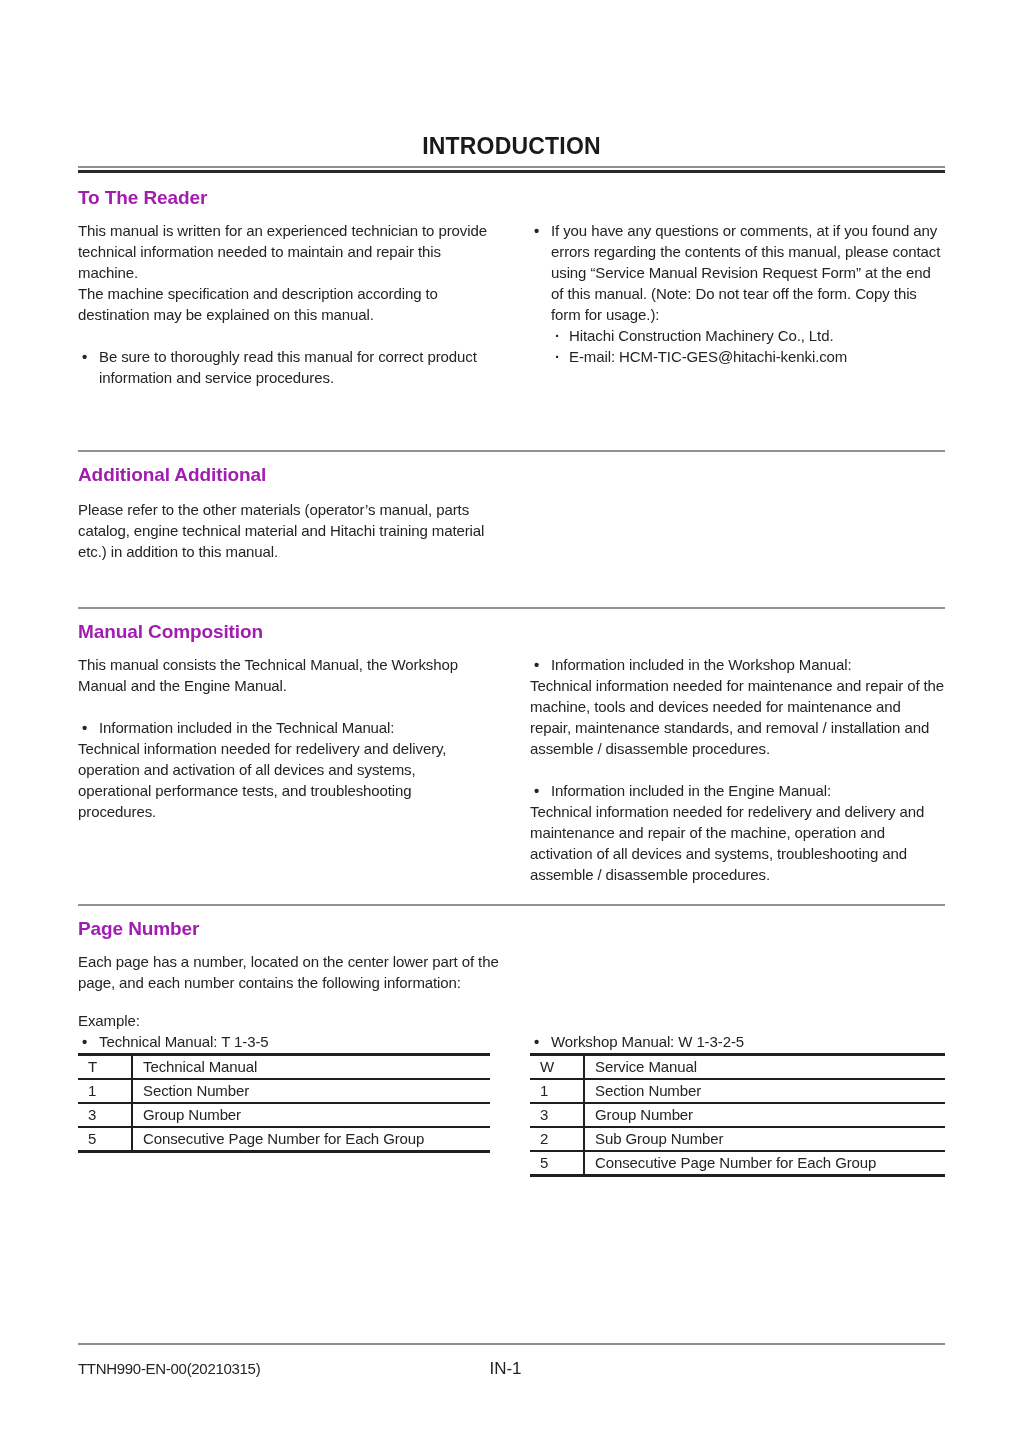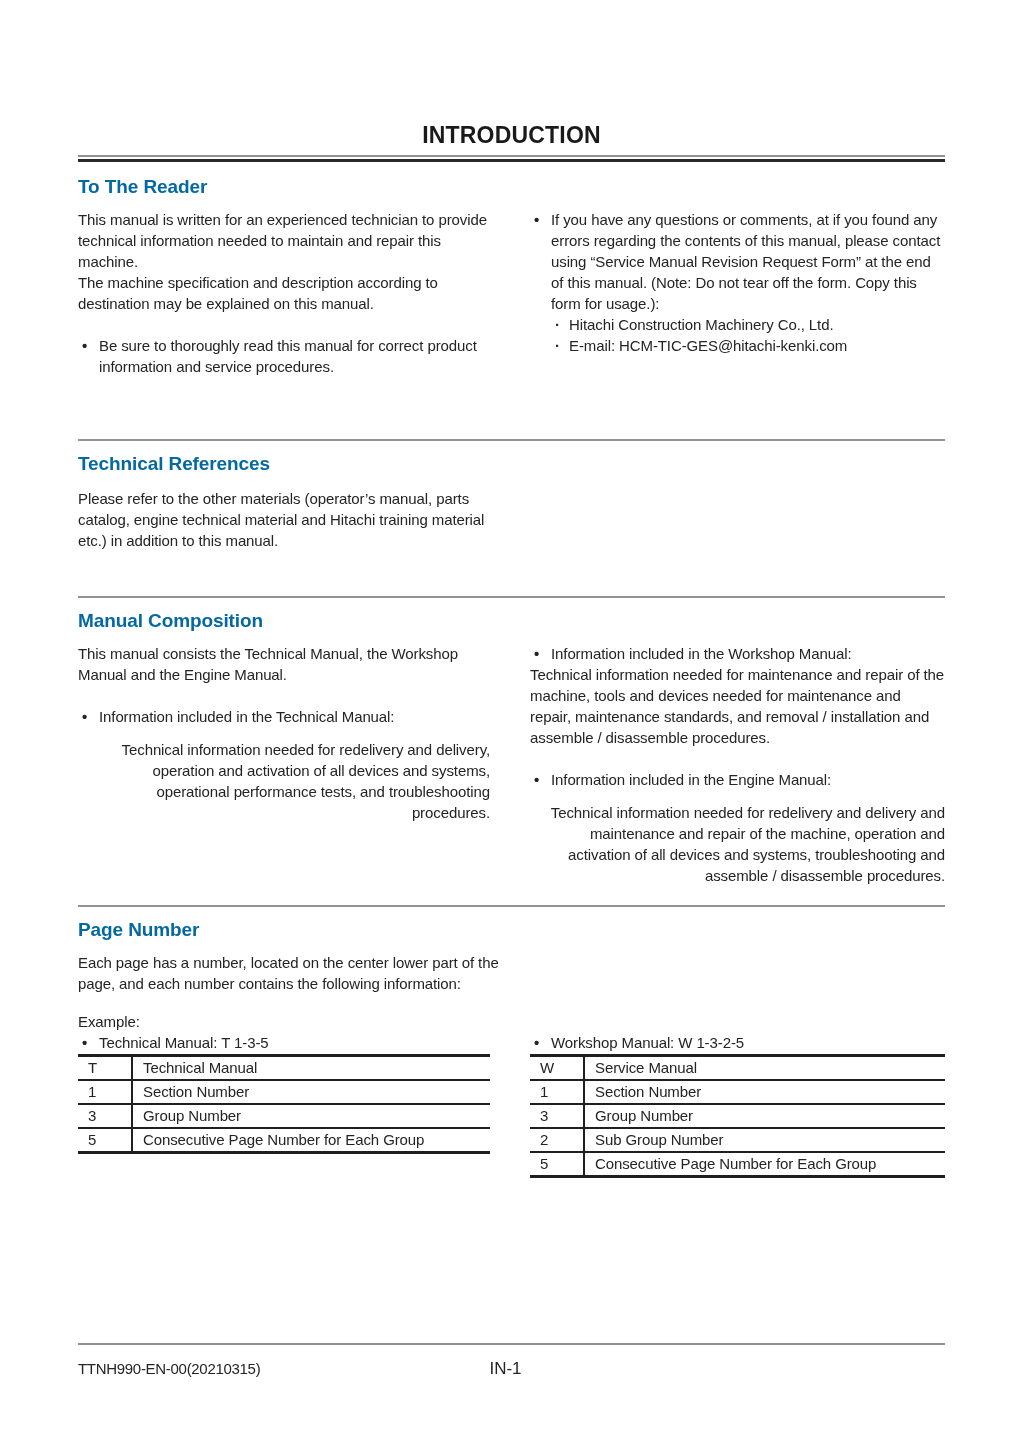--- a/index.html
+++ b/index.html
@@ -2,21 +2,21 @@
 <html><head>
 <meta charset="utf-8">
 <style>
   html, body { margin:0; padding:0; background:#ffffff; }
   .page {
     position: relative;
     width: 1024px;
     height: 1447px;
     background: #ffffff;
     box-sizing: border-box;
-    padding: 5px 79px 0 78px;
+    padding: 16px 79px 0 78px;
     font-family: "Liberation Sans", "DejaVu Sans", sans-serif;
     color: #242424;
     font-size: 15px;
     line-height: 21px;
     letter-spacing: -0.1px;
     overflow: hidden;
   }
   .doc-title {
     margin: 118px 0 0 0;
     text-align: center;
@@ -31,21 +31,21 @@
     height: 2px;
     border-top: 2px solid #8f8f8f;
     border-bottom: 3px solid #2a2a2a;
   }
   .section-rule { border-top: 2px solid #929292; height: 0; }
   h2 {
     margin: 0;
     font-size: 19px;
     line-height: 22px;
     font-weight: 700;
-    color: #0369a1;
+    color: #a21caf;
   }
   p { margin: 0; }
   .cols { display: flex; gap: 40px; }
   .col-l { width: 412px; flex: none; }
   .col-r { width: 415px; flex: none; }
 
   .bullet { display: flex; align-items: flex-start; }
   .bullet-marker {
     flex: none;
     width: 21px;
@@ -64,21 +64,21 @@
   
   .rule-1 { margin-top: 62px; }
   .sec-addref h2 { margin-top: 12px; }
   .sec-addref p { margin-top: 13px; max-width: 424px; }
 
   
   .rule-2 { margin-top: 45px; }
   .sec-comp h2 { margin-top: 12px; }
   .sec-comp .cols { margin-top: 11px; }
   .bullet-block { margin-top: 21px; }
-  .bullet-block .body { margin-top: 12px; text-align: right; }
+  .bullet-block .body { margin-top: 0; }
 
   
   .rule-3 { margin-top: 19px; }
   .sec-pn h2 { margin-top: 12px; }
   .sec-pn .lead { margin-top: 11px; max-width: 432px; }
   .example-label { margin-top: 17px; }
   .sec-pn .cols { margin-top: 0; }
 
   table.pn-table {
     width: 100%;
@@ -138,21 +138,21 @@
           <span class="sub-marker">·</span>
           <span>E-mail: HCM-TIC-GES@hitachi-kenki.com</span>
         </div>
       </div>
     </div>
   </section>
 
   <div class="section-rule rule-1"></div>
 
   <section class="sec-addref">
-    <h2>Technical References</h2>
+    <h2>Additional Additional</h2>
     <p>Please refer to the other materials (operator’s manual, parts catalog, engine technical material and Hitachi training material etc.) in addition to this manual.</p>
   </section>
 
   <div class="section-rule rule-2"></div>
 
   <section class="sec-comp">
     <h2>Manual Composition</h2>
     <div class="cols">
       <div class="col-l">
         <p>This manual consists the Technical Manual, the Workshop Manual and the Engine Manual.</p>

